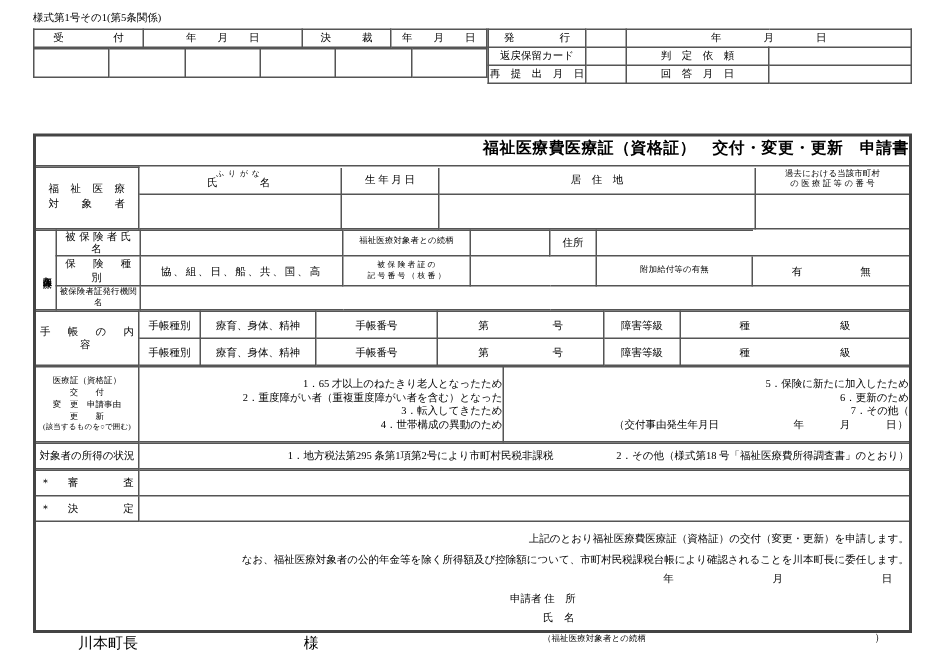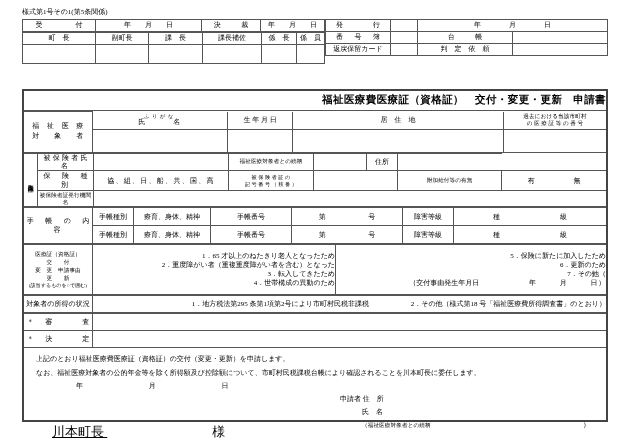--- a/index.html
+++ b/index.html
@@ -126,43 +126,42 @@
   .vcellwrap { text-align: center; }
 
   .reason-list { padding: 2px 0 2px 6px; }
   .reason-list div { margin: 0.6px 0; white-space: nowrap; }
 
   .decl {
     padding: 5px 0 0 12px;
     font-size: 7px;
     line-height: 1.9;
   }
-  .decl .ln { white-space: nowrap; }
+  .decl .ln { white-space: nowrap; text-align: right; }
 
   .datefield { letter-spacing: 1.6em; padding-left: 40px; }
 
   #sign-area {
     position: relative;
     height: 56px;
   }
   #applicant-block {
     position: absolute;
     right: 16px;
     top: 0px;
     width: 250px;
     font-size: 7px;
     line-height: 1.85;
   }
   #applicant-block .row { white-space: nowrap; }
   #mayor {
     position: absolute;
     left: 28px;
     top: 31px;
-    font-size: 13px;
-    text-decoration: underline;
+    font-size: 10px;
   }
   #mayor .sama { display: inline-block; width: 118px; text-align: right; }
   #rel-line { position: relative; }
   #rel-line .paren-right {
     position: absolute;
     right: 0;
     top: 0;
   }
   .clear { clear: both; }
 </style>
@@ -183,28 +182,20 @@
         <td class="c" style="width:105px">年　　月　　日</td>
         <td class="c" style="width:58px">
           <span class="spread">決　　裁</span>
         </td>
         <td class="c">年　　月　　日</td>
       </tr>
     </tbody>
       </table>
     <table id="top-approval">
       <tbody>
-          <tr>
-        <td class="c" style="width:72px">町　長</td>
-        <td class="c" style="width:52px">副町長</td>
-        <td class="c" style="width:53px">課　長</td>
-        <td class="c" style="width:58px">課長補佐</td>
-        <td class="c" style="width:34px">係　長</td>
-        <td class="c">係　員</td>
-      </tr>
       <tr>
         <td class="tall"></td>
         <td class="tall"></td>
         <td class="tall"></td>
         <td class="tall"></td>
         <td class="tall"></td>
         <td class="tall"></td>
       </tr>
     </tbody>
       </table>
@@ -214,33 +205,29 @@
     <table>
       <tbody>
           <tr>
         <td class="c" style="width:64px">
           <span class="spread">発　　　行</span>
         </td>
         <td style="width:26px"></td>
         <td class="c" colspan="2">年　　　　月　　　　日</td>
       </tr>
       <tr>
-        <td class="c">
-          <span class="spread">番　号　簿</span>
-        </td>
+        <td class="c">返戻保留カード</td>
         <td></td>
-        <td class="c" style="width:72px">
-          <span class="spread">台　　帳</span>
-        </td>
+        <td class="c">判　定　依　頼</td>
         <td></td>
       </tr>
       <tr>
-        <td class="c">返戻保留カード</td>
+        <td class="c">再　提　出　月　日</td>
         <td></td>
-        <td class="c">判　定　依　頼</td>
+        <td class="c">回　答　月　日</td>
         <td></td>
       </tr>
     </tbody>
       </table>
   </div>
   <div class="clear"></div>
 </div>
 
 <div id="main-box">
   <table id="main-inner">

